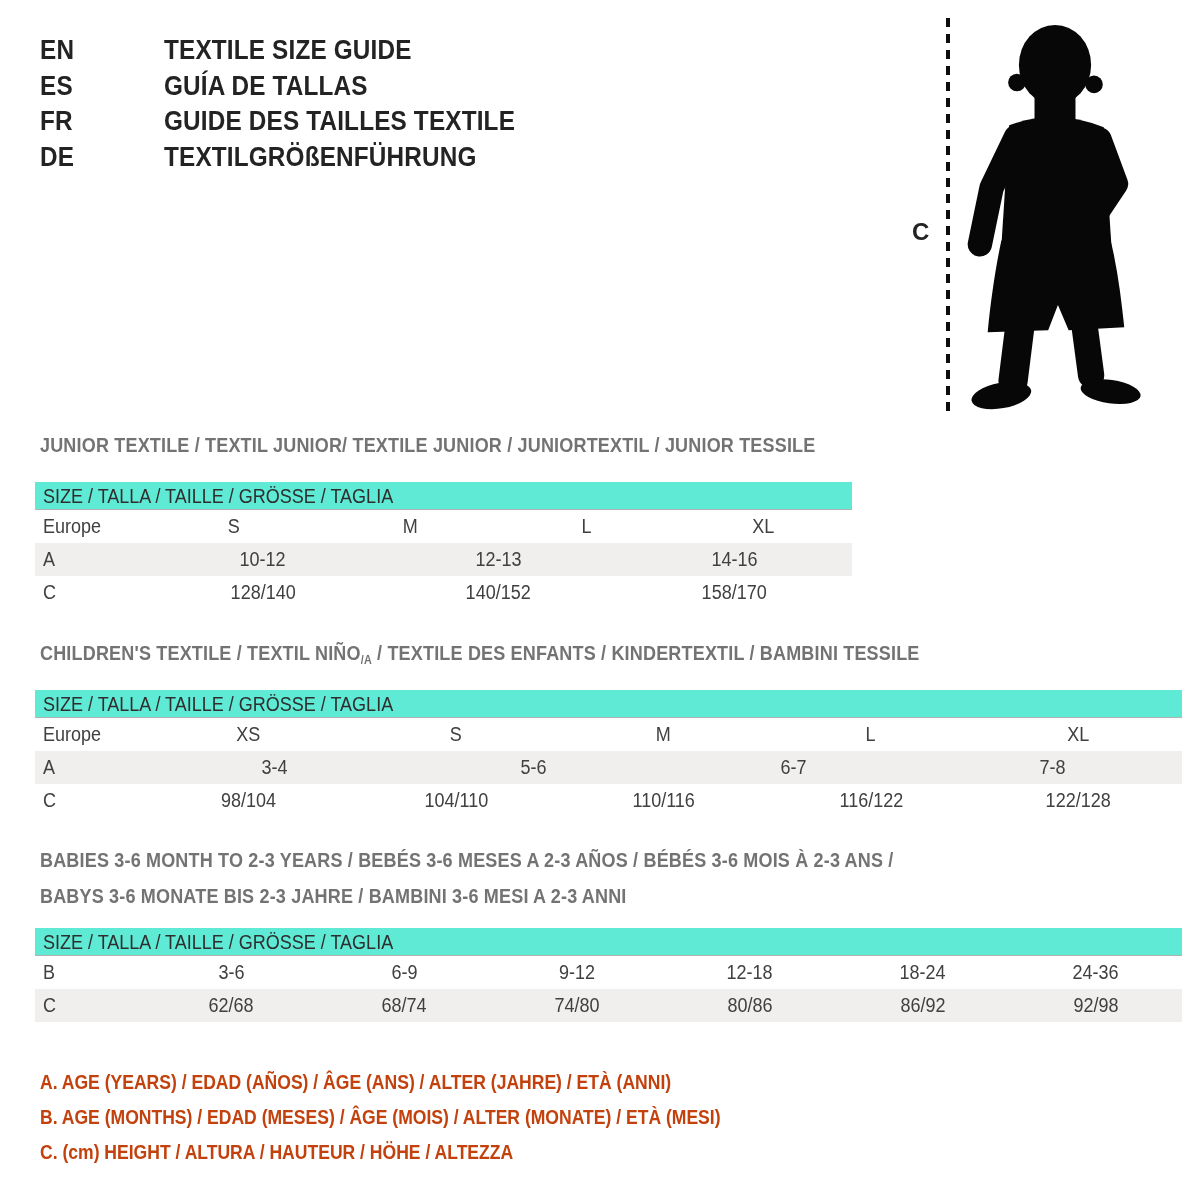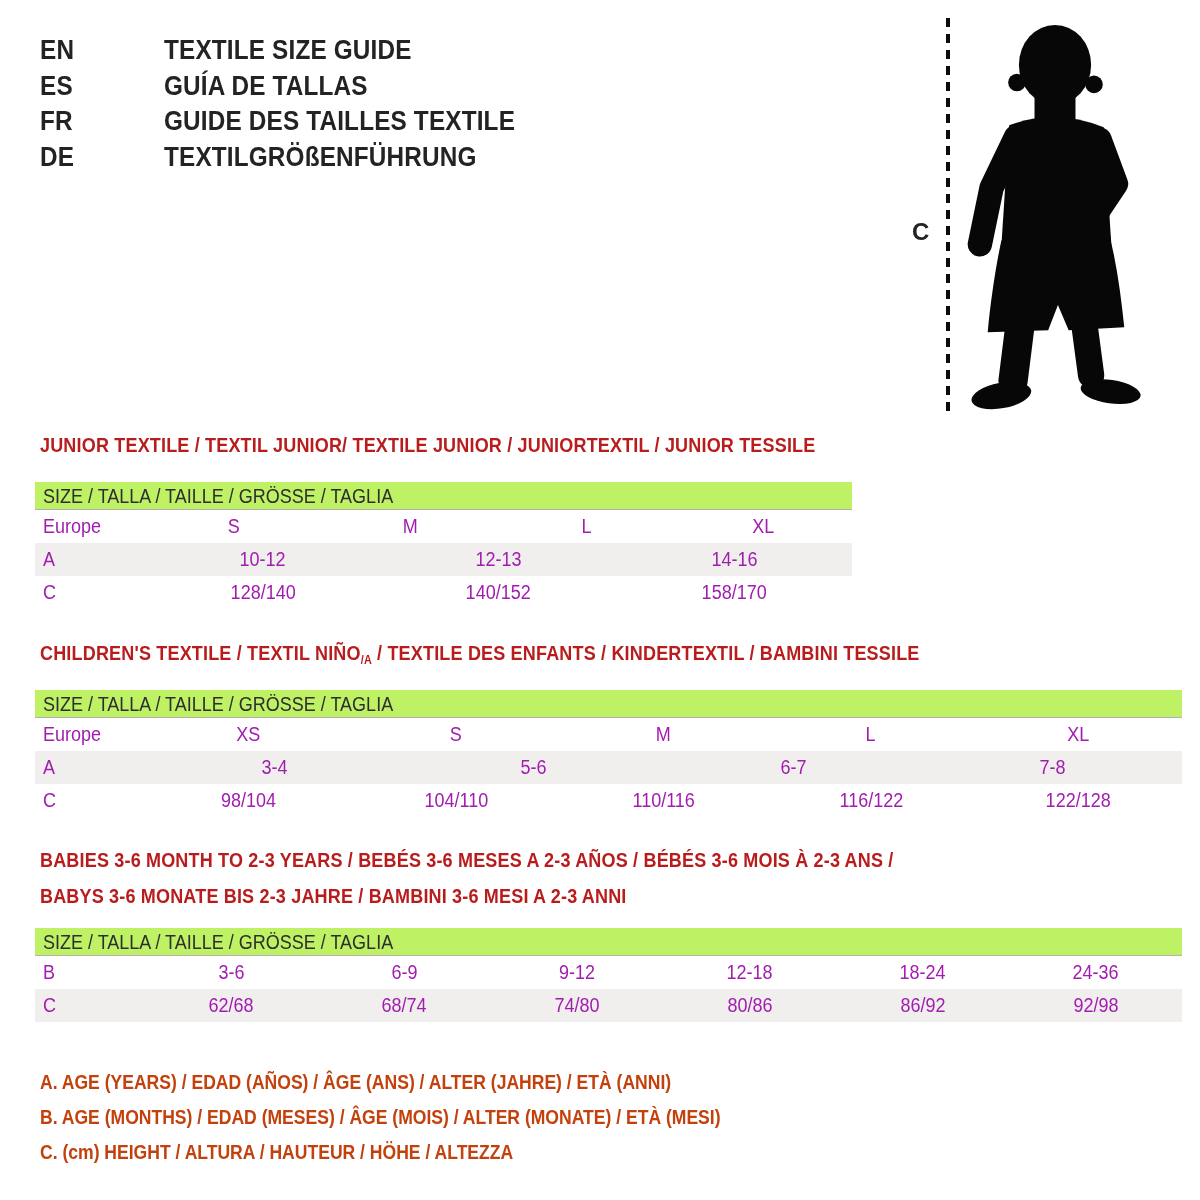--- a/index.html
+++ b/index.html
@@ -19,30 +19,30 @@
 
   
   .dash-line{
     position:absolute;left:946px;top:18px;width:4px;height:398px;
     background:repeating-linear-gradient(to bottom,#0d0d0d 0 9px,transparent 9px 16px);
   }
   .c-mark{position:absolute;left:912px;top:218px;font-weight:bold;font-size:24px;}
   .silhouette{position:absolute;left:960px;top:20px;}
 
   
-  .sec-title{position:absolute;left:40px;font-weight:bold;font-size:20px;letter-spacing:.2px;color:#b91c1c;}
+  .sec-title{position:absolute;left:40px;font-weight:bold;font-size:20px;letter-spacing:.2px;color:#737373;}
   .subp{font-size:.6em;position:relative;top:.35em;}
 
   
   .sgtable{position:absolute;left:35px;}
   .band{
-    height:28px;line-height:28px;background:#bef264;border-bottom:1px solid #b2b2b1;
+    height:28px;line-height:28px;background:#5eead4;border-bottom:1px solid #b2b2b1;
     color:#2e2e2e;font-size:20px;padding-left:8px;box-sizing:border-box;
   }
-  .trow{display:flex;height:33px;line-height:33px;font-size:20px;color:#a21caf;}
+  .trow{display:flex;height:33px;line-height:33px;font-size:20px;color:#404040;}
   .trow.shade{background:#f0efee;}
   .tlabel{flex:0 0 110px;padding-left:8px;box-sizing:border-box;text-align:left;}
   .tcell{flex:1;text-align:center;}
 
   
   .legend-line{position:absolute;left:40px;font-weight:bold;font-size:19.5px;color:#c2410c;}
 </style>
 </head>
 <body>
 

